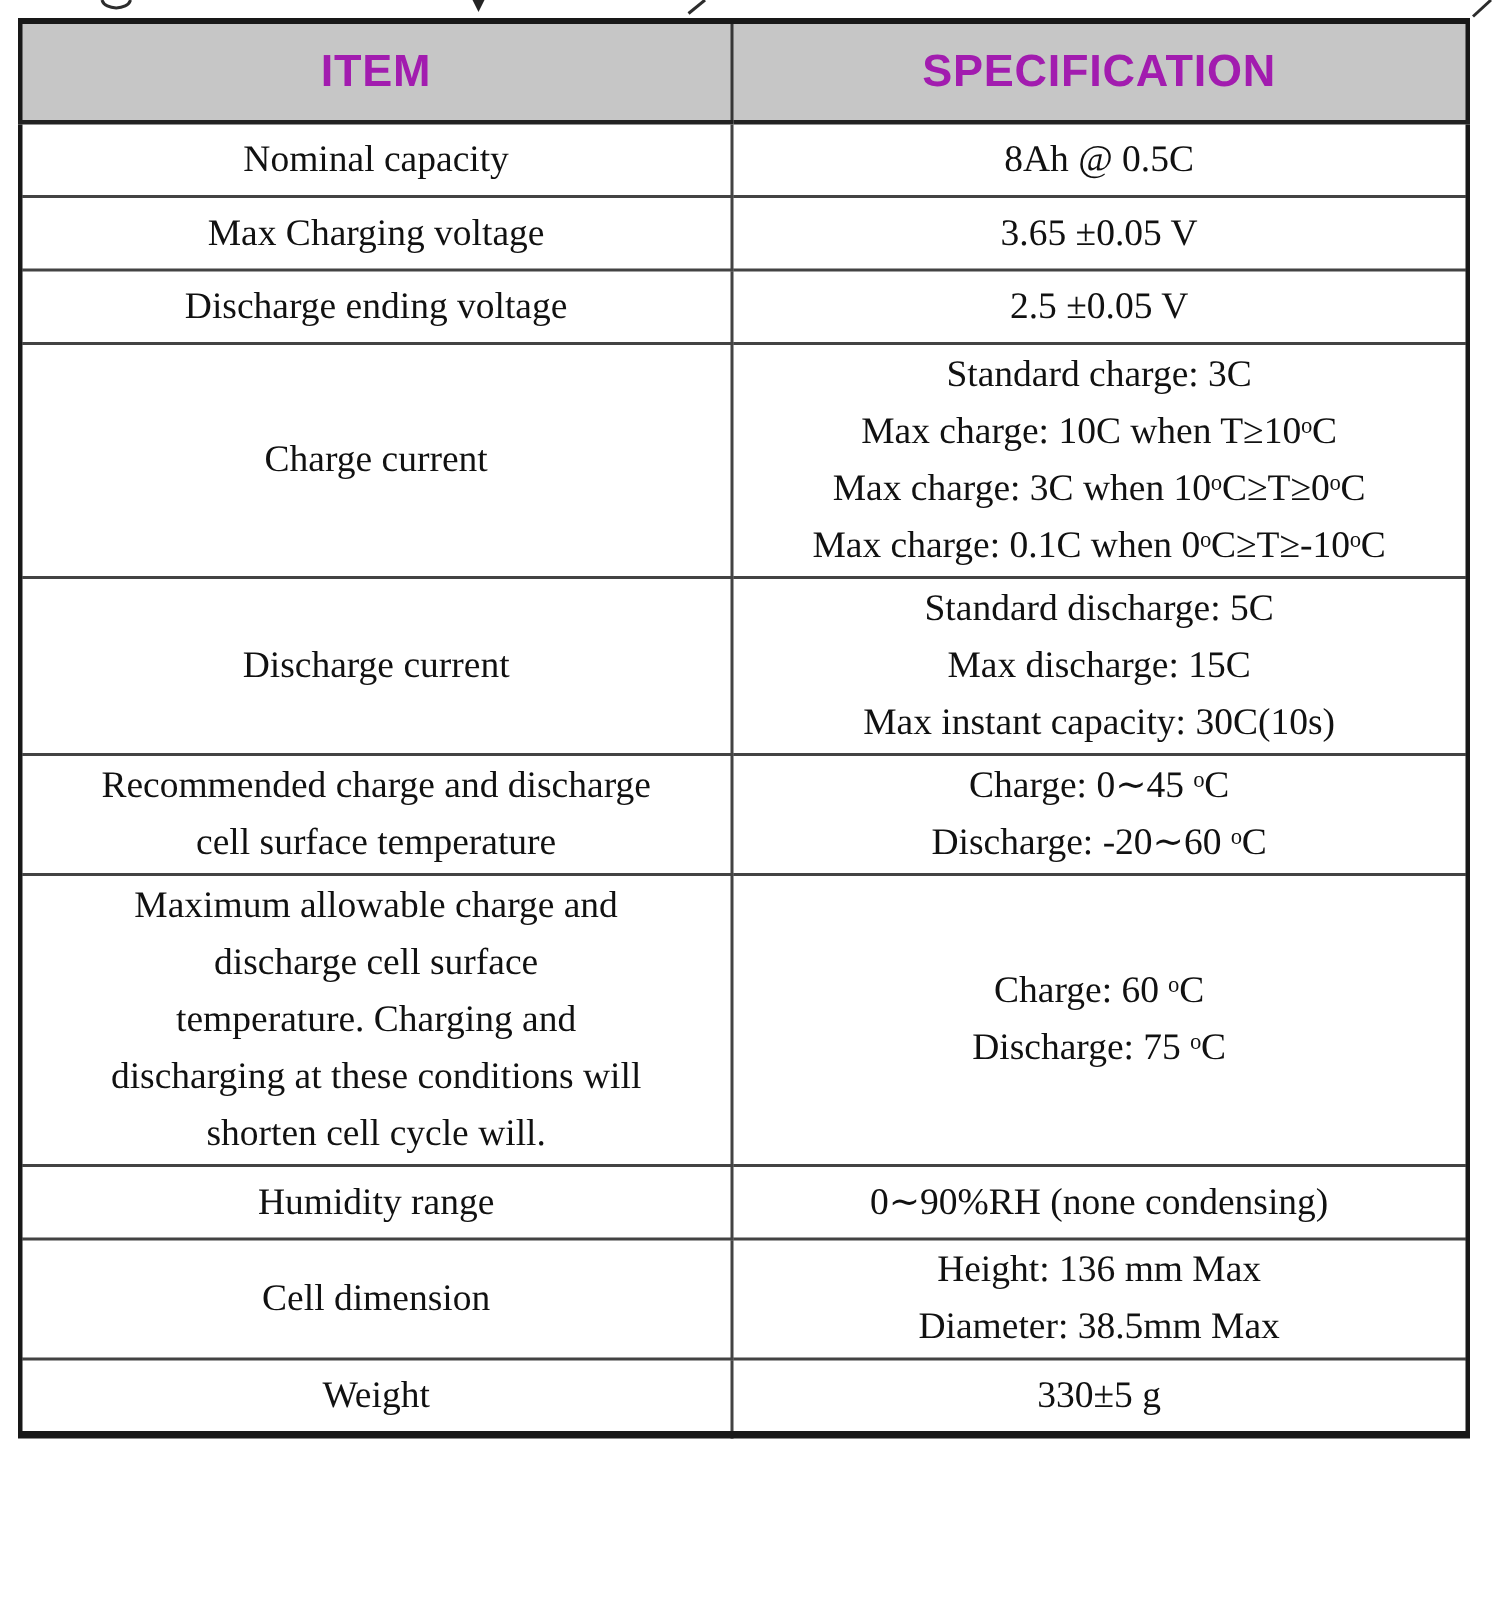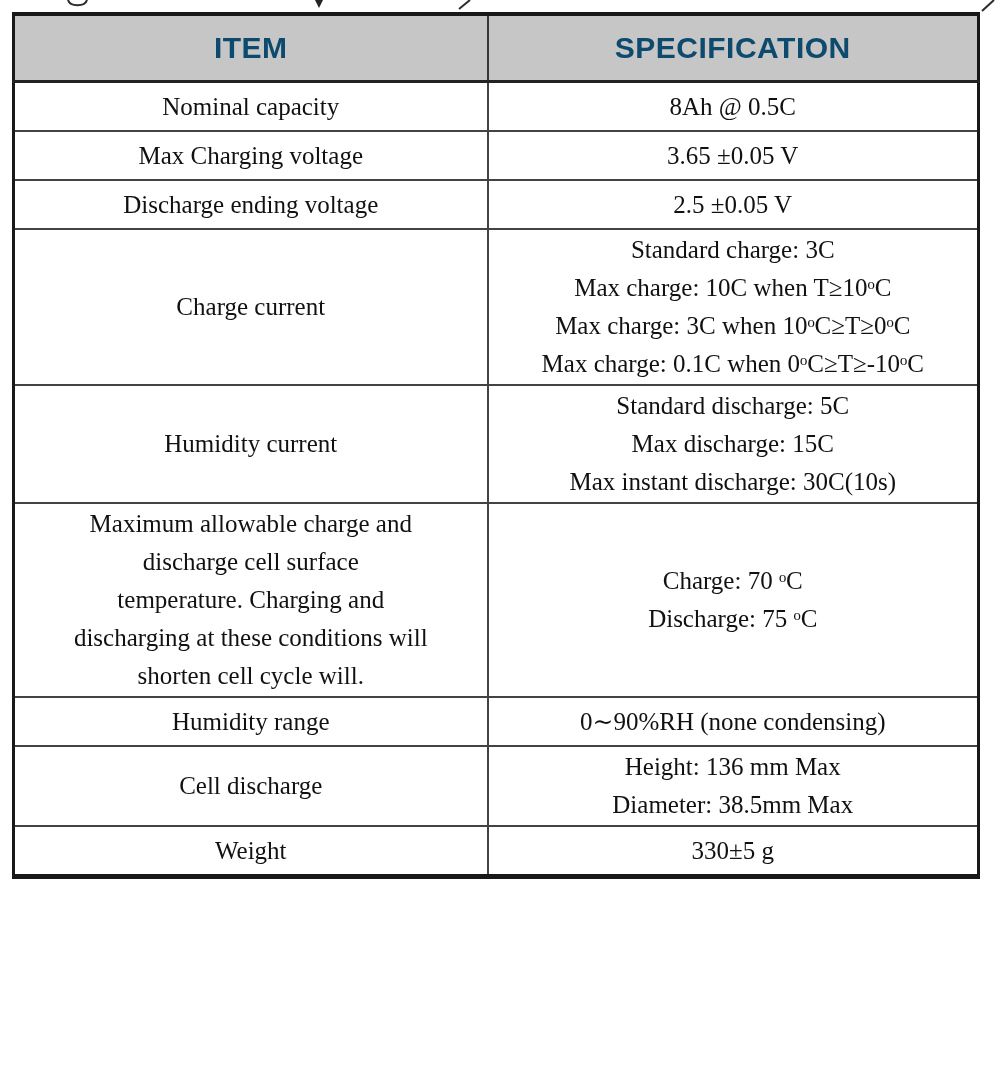--- a/index.html
+++ b/index.html
@@ -35,21 +35,21 @@
     border-right: 3px solid #181818;
     border-bottom: 5px solid #181818;
   }
   col.col-item { width: 474px; }
   th {
     height: 64px;
     font-family: "Liberation Sans", "DejaVu Sans", sans-serif;
     font-weight: 700;
     font-size: 30px;
     letter-spacing: 0.5px;
-    color: #0c4a6e;
+    color: #a21caf;
     text-align: center;
     vertical-align: middle;
     border: 2px solid #363636;
     border-bottom: 3px solid #222222;
     padding: 0;
   }
   td {
     height: 45px;
     border: 2px solid #434343;
     font-size: 25px;
@@ -113,52 +113,62 @@
         </td>
         <td>
           <div>Standard charge: 3C</div>
           <div>Max charge: 10C when T≥10ᵒC</div>
           <div>Max charge: 3C when 10ᵒC≥T≥0ᵒC</div>
           <div>Max charge: 0.1C when 0ᵒC≥T≥-10ᵒC</div>
         </td>
       </tr>
       <tr>
         <td>
-          <div>Humidity current</div>
+          <div>Discharge current</div>
         </td>
         <td>
           <div>Standard discharge: 5C</div>
           <div>Max discharge: 15C</div>
-          <div>Max instant discharge: 30C(10s)</div>
+          <div>Max instant capacity: 30C(10s)</div>
+        </td>
+      </tr>
+      <tr>
+        <td>
+          <div>Recommended charge and discharge</div>
+          <div>cell surface temperature</div>
+        </td>
+        <td>
+          <div>Charge: 0∼45 ᵒC</div>
+          <div>Discharge: -20∼60 ᵒC</div>
         </td>
       </tr>
       <tr>
         <td>
           <div>Maximum allowable charge and</div>
           <div>discharge cell surface</div>
           <div>temperature. Charging and</div>
           <div>discharging at these conditions will</div>
           <div>shorten cell cycle will.</div>
         </td>
         <td>
-          <div>Charge: 70 ᵒC</div>
+          <div>Charge: 60 ᵒC</div>
           <div>Discharge: 75 ᵒC</div>
         </td>
       </tr>
       <tr>
         <td>
           <div>Humidity range</div>
         </td>
         <td>
           <div>0∼90%RH (none condensing)</div>
         </td>
       </tr>
       <tr>
         <td>
-          <div>Cell discharge</div>
+          <div>Cell dimension</div>
         </td>
         <td>
           <div>Height: 136 mm Max</div>
           <div>Diameter: 38.5mm Max</div>
         </td>
       </tr>
       <tr>
         <td>
           <div>Weight</div>
         </td>

